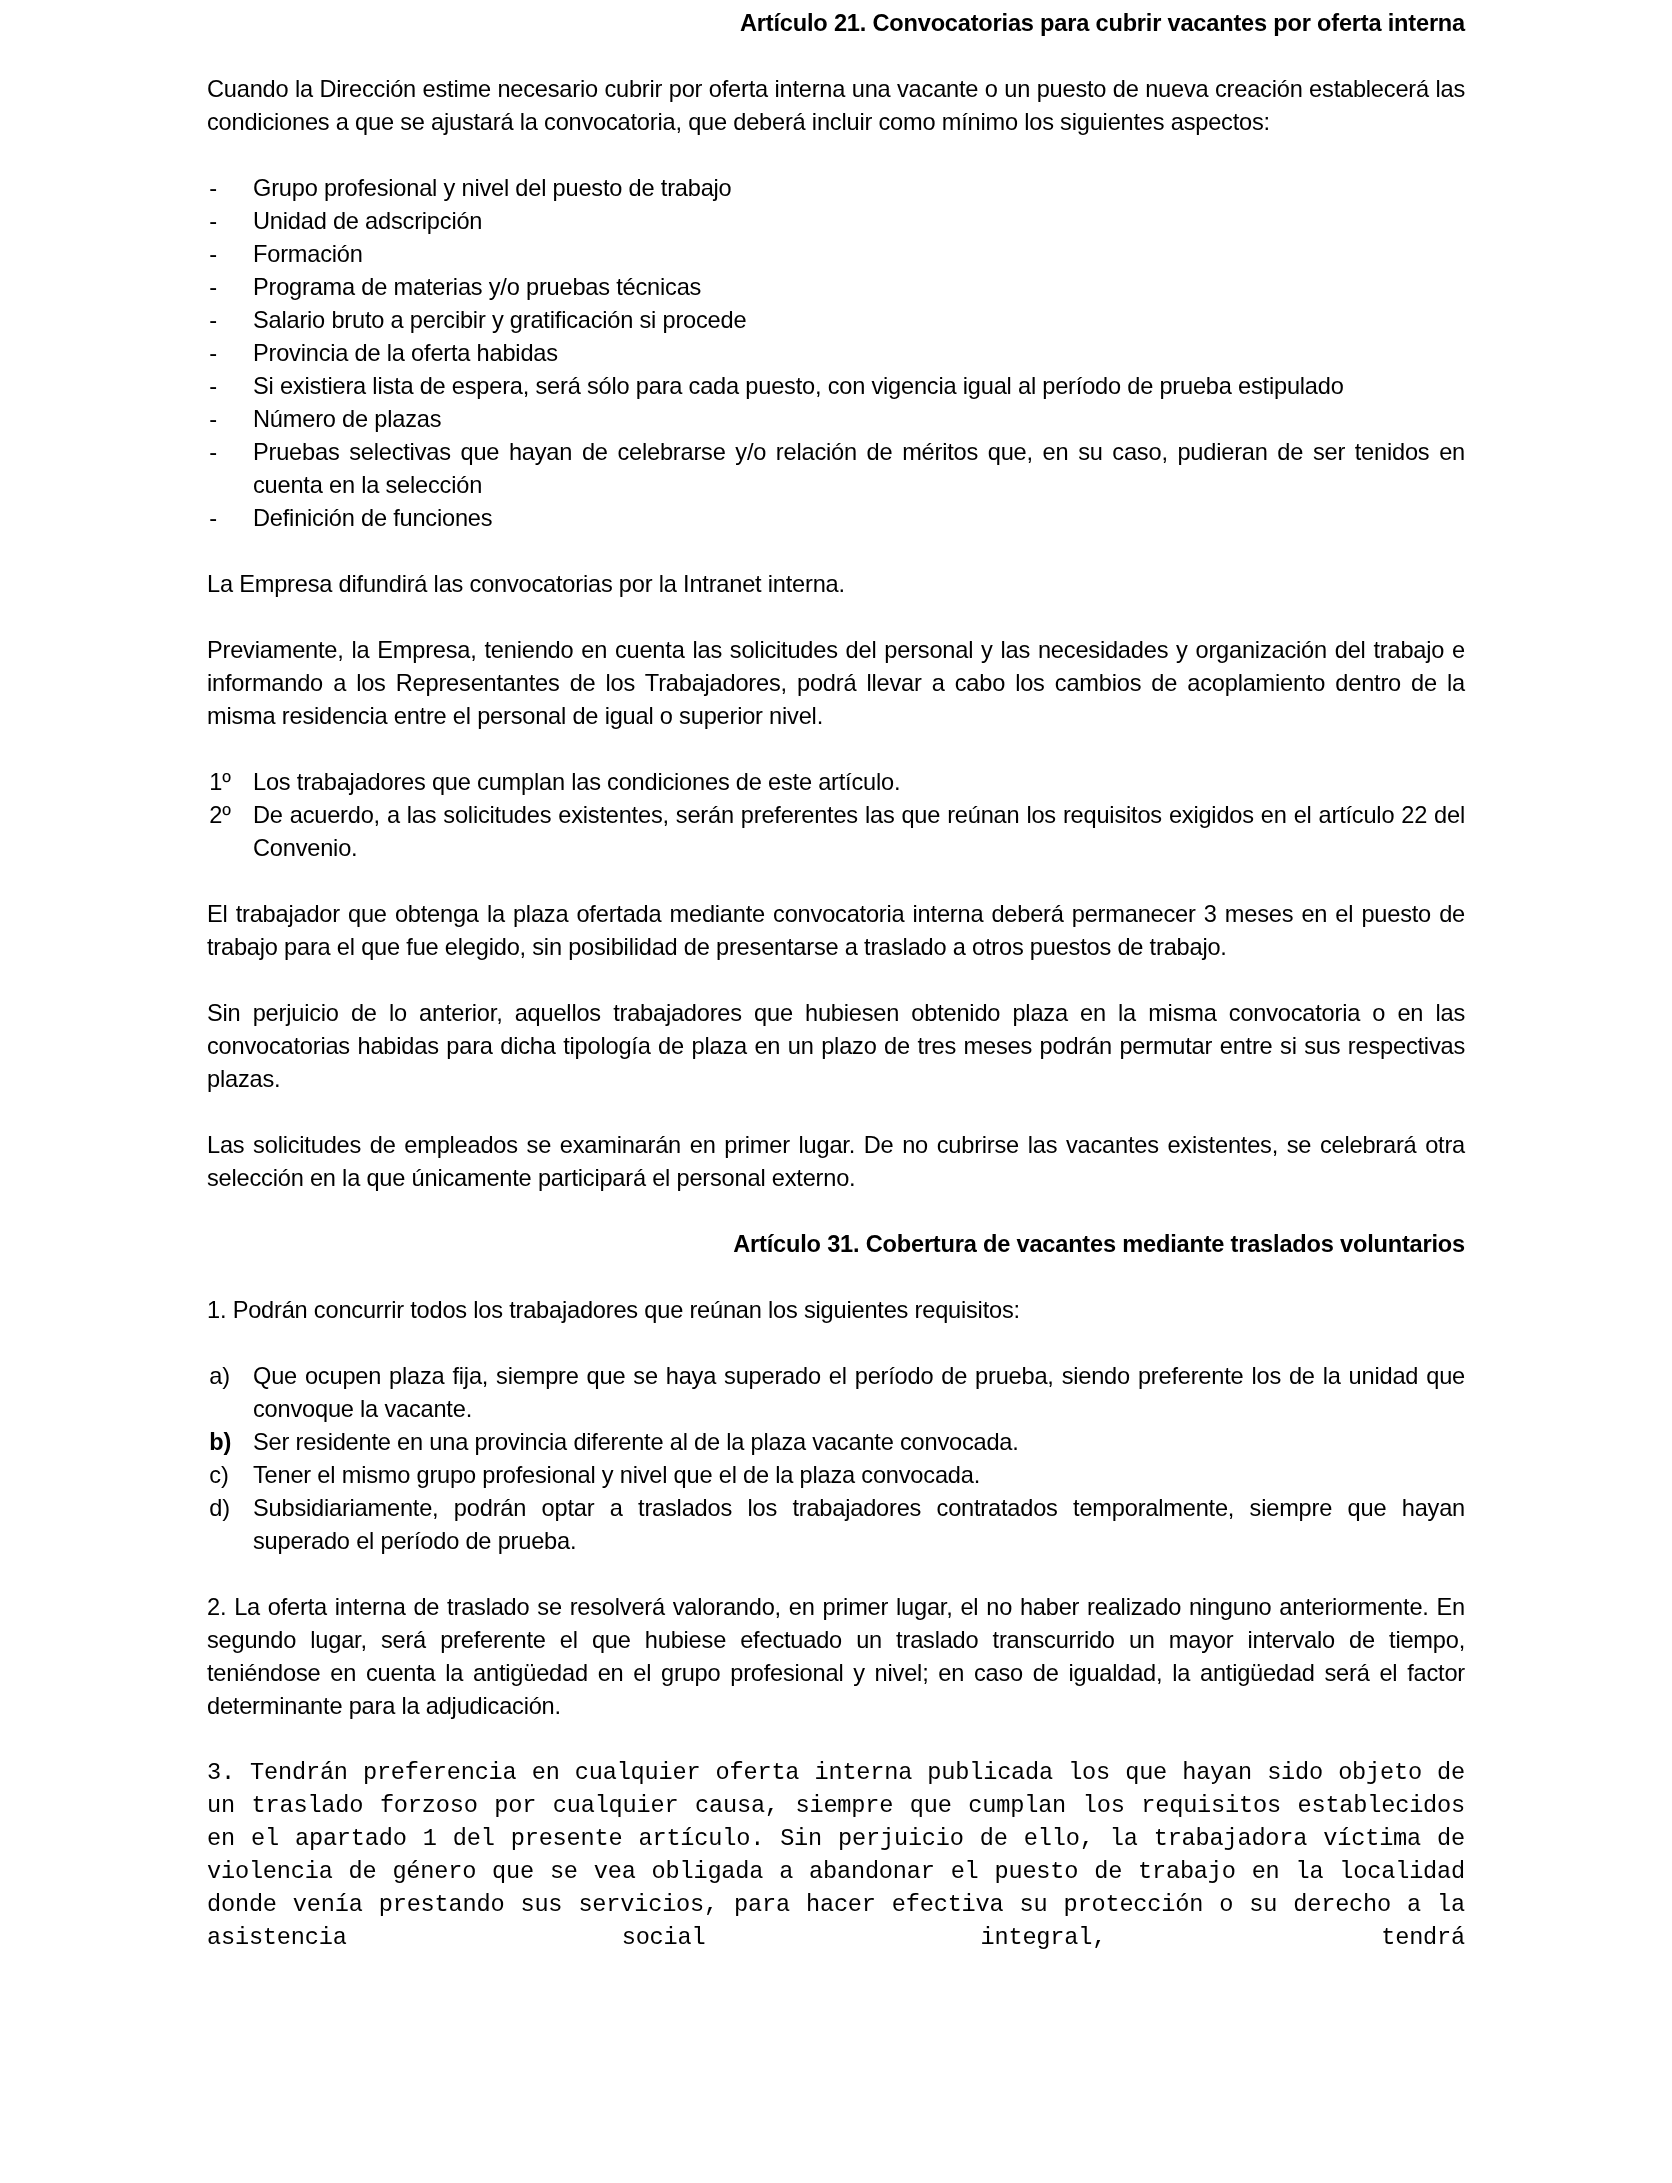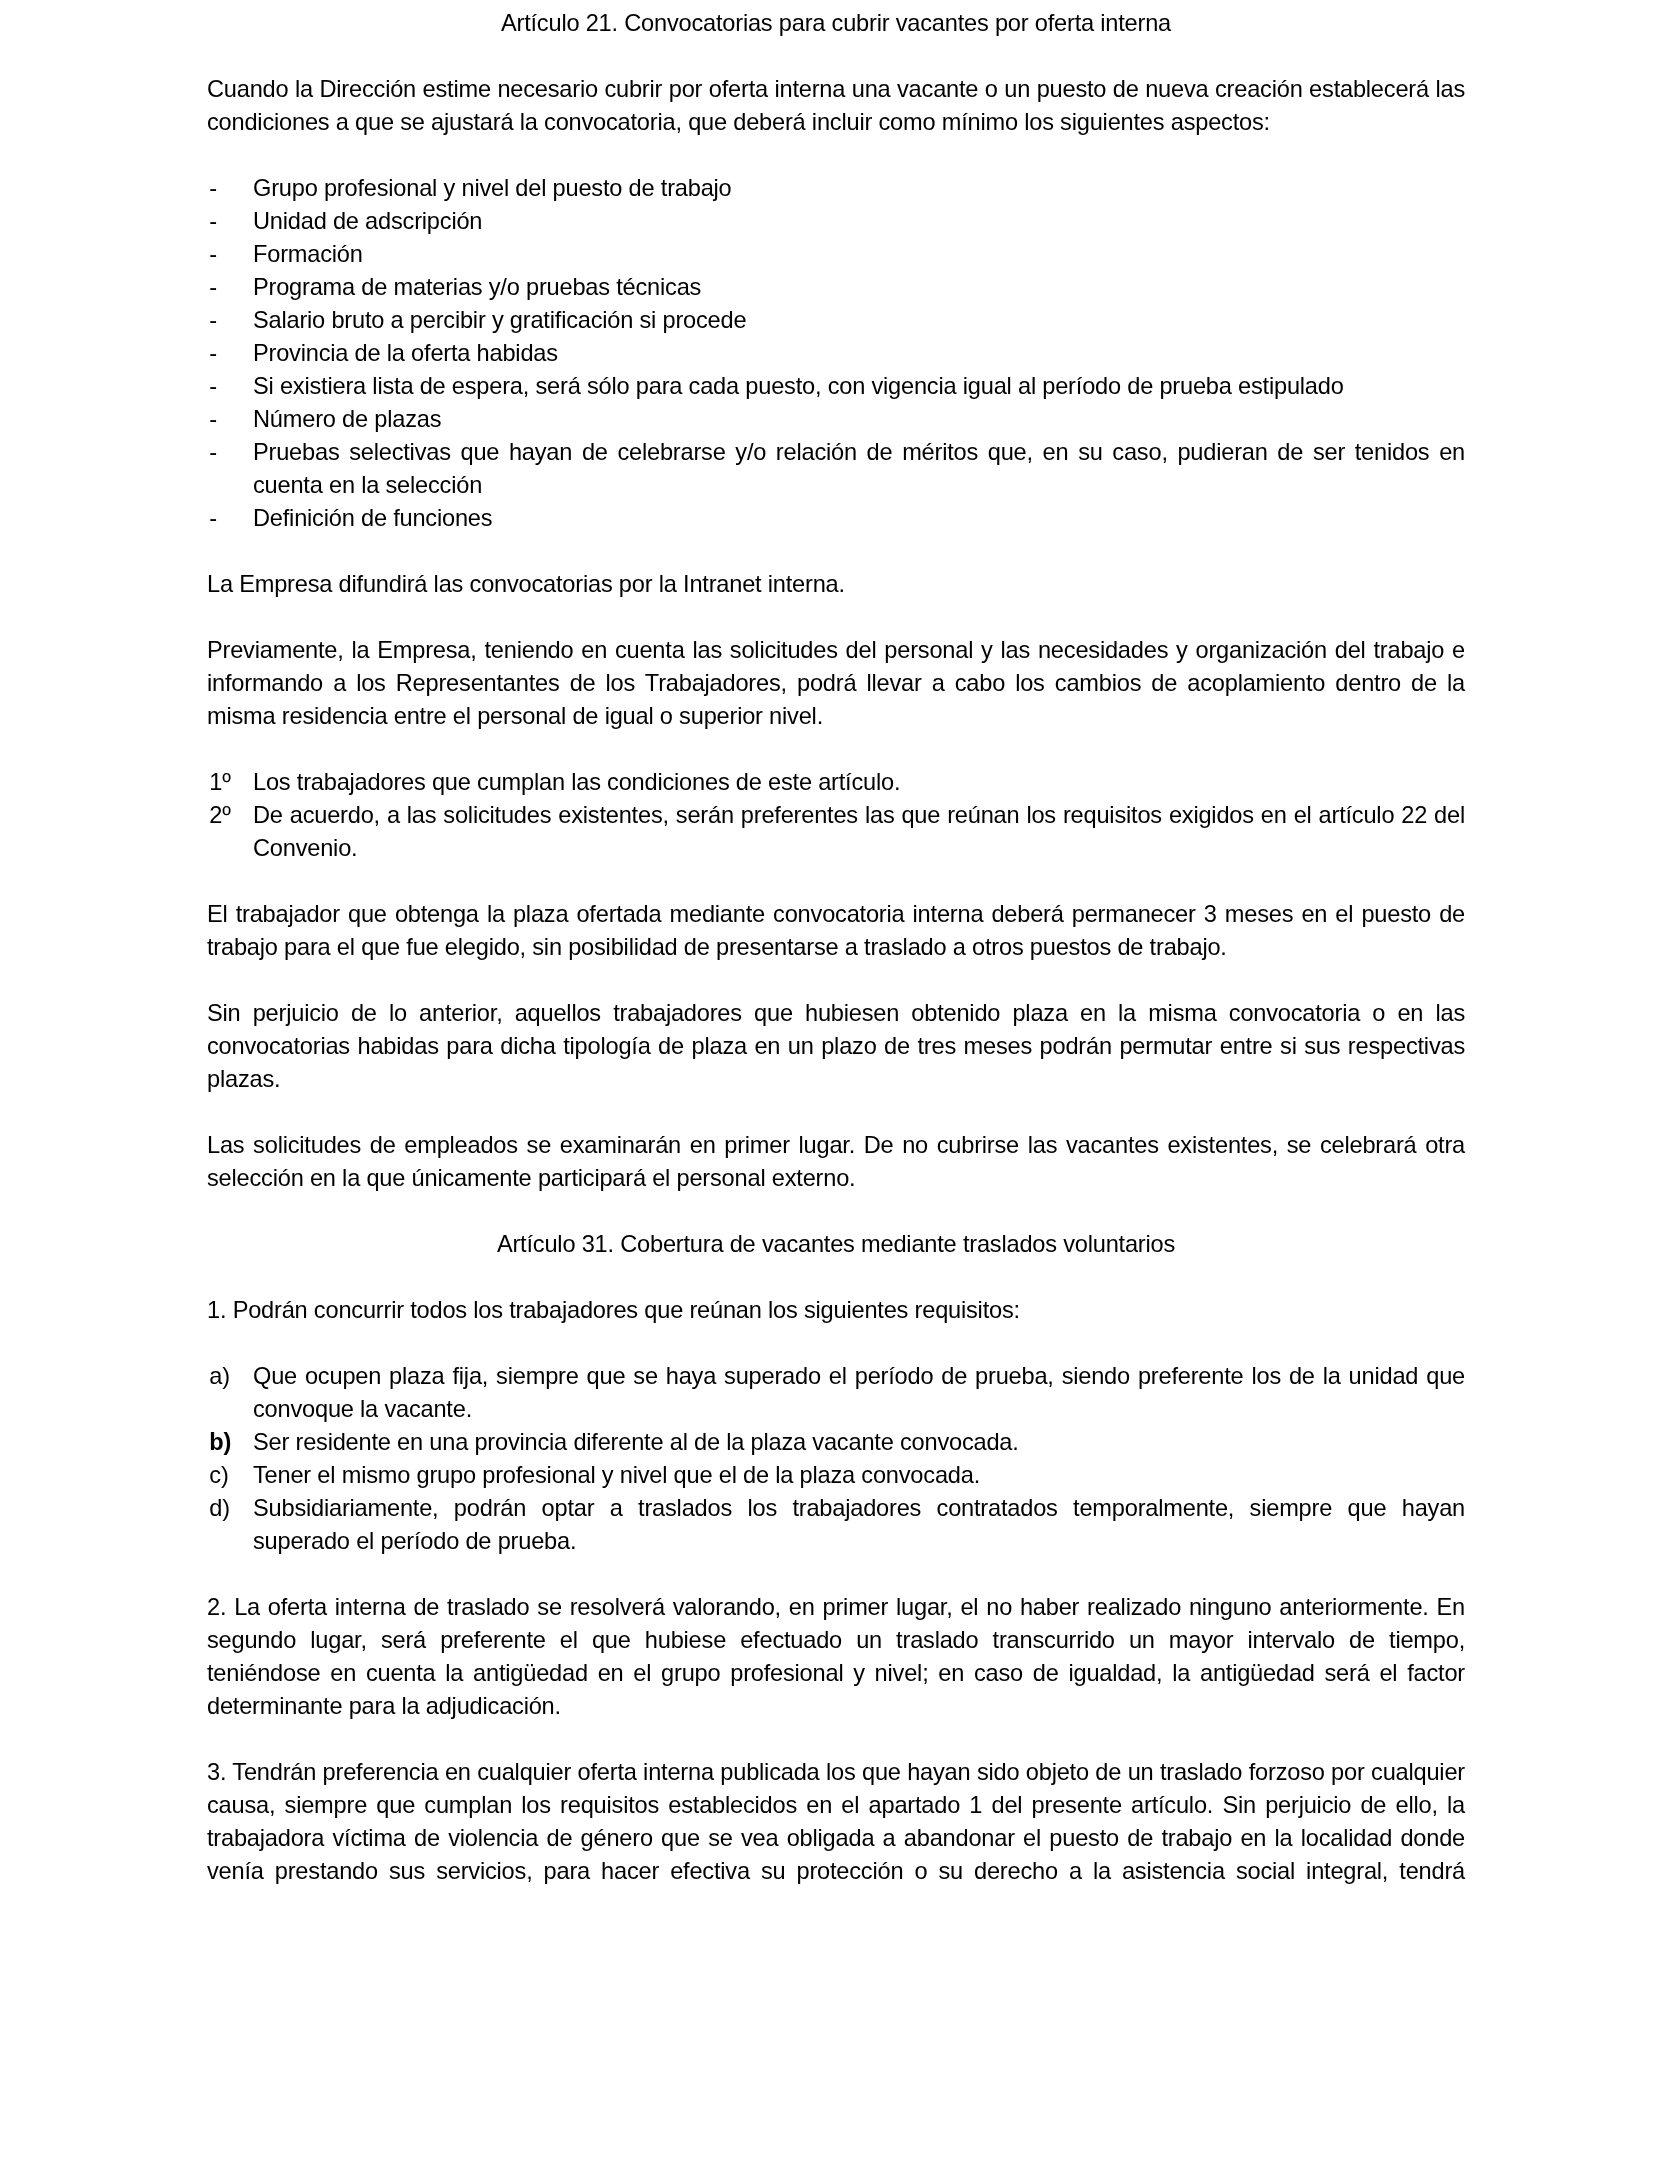--- a/index.html
+++ b/index.html
@@ -16,32 +16,33 @@
     background: #ffffff;
     color: #000000;
     font-family: "Liberation Sans", "DejaVu Sans", sans-serif;
     font-size: 23.6px;
     line-height: 33px;
     letter-spacing: -0.2px;
     padding: 6.8px 207px 0 207px;
     overflow: hidden;
   }
   .heading {
-    font-weight: normal;
+    font-weight: bold;
     font-size: 23.6px;
     margin: 0 0 33px 0;
-    text-align: center;
+    text-align: right;
   }
   .para {
     margin: 0 0 33px 0;
     text-align: justify;
   }
   .para.cutoff {
     text-align-last: justify;
     margin-bottom: 8px;
+    font-family: Liberation Mono, monospace;
   }
   ul.doc-list {
     list-style: none;
     margin: 0 0 33px 0;
     padding: 0;
   }
   ul.doc-list li {
     position: relative;
     padding-left: 46px;
     text-align: justify;

